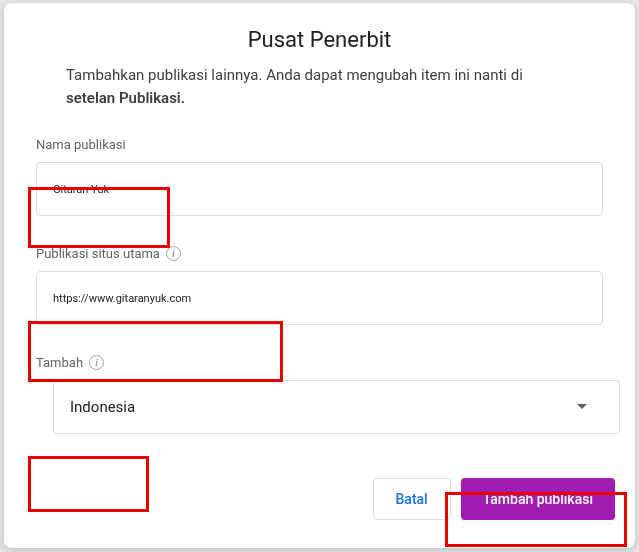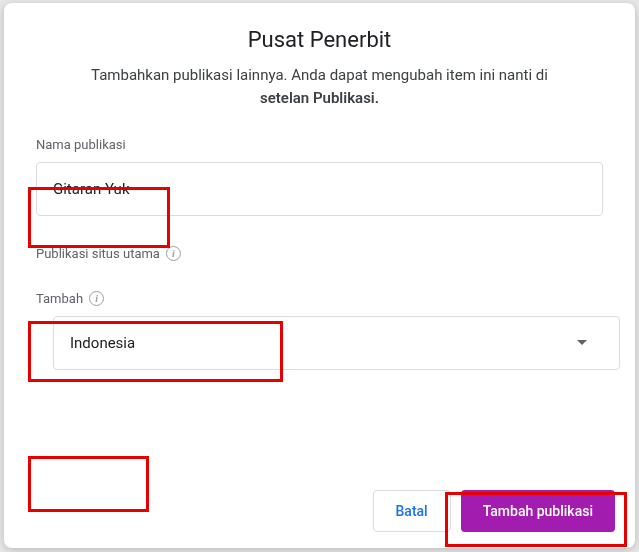--- a/index.html
+++ b/index.html
@@ -52,21 +52,21 @@
       width: 12px;
     }
     .modal-content::-webkit-scrollbar-track {
       background: #f1f1f1;
     }
     .modal-content::-webkit-scrollbar-thumb {
       background: #c1c1c1;
       border-radius: 2px;
     }
     .modal-subtitle {
-      text-align: center;
+      text-align: left;
       font-size: 15px;
       color: #3c4043;
       line-height: 1.5;
       margin-bottom: 28px;
       padding: 0 30px;
     }
     .modal-subtitle .bold {
       font-weight: 600;
     }
     .form-group {
@@ -94,21 +94,21 @@
       font-family: serif;
       font-style: italic;
       font-weight: bold;
     }
     .text-input {
       width: 100%;
       height: 54px;
       border: 1px solid #dadce0;
       border-radius: 4px;
       padding: 0 16px;
-      font-size: 15px;
+      font-size: 11px;
       color: #202124;
       font-family: inherit;
       outline: none;
     }
     .select-wrapper {
       position: relative;
       width: 100%;
     }
     .select-input {
       width: 100%;
@@ -129,21 +129,21 @@
       position: absolute;
       right: 16px;
       top: 50%;
       transform: translateY(-50%);
       pointer-events: none;
     }
     .modal-footer {
       display: flex;
       justify-content: flex-end;
       gap: 10px;
-      padding: 12px 20px 16px;
+      padding: 12px 20px 28px;
     }
     .btn {
       height: 42px;
       padding: 0 22px;
       border-radius: 4px;
       font-size: 14px;
       font-weight: 500;
       font-family: inherit;
       cursor: pointer;
       border: none;
@@ -189,20 +189,21 @@
         <span>Nama publikasi</span>
       </div>
       <input type="text" class="text-input" value="Gitaran Yuk" style="">
     </div>
 
     <div class="form-group">
       <div class="form-label">
         <span>Publikasi situs utama</span>
         <span class="info-icon">i</span>
       </div>
+      <input type="text" class="text-input" value="https://www.gitaranyuk.com" style="">
     </div>
 
     <div class="form-group">
       <div class="form-label">
         <span>Tambah</span>
         <span class="info-icon">i</span>
       </div>
       <div class="select-wrapper">
         <input type="text" class="select-input" readonly="" value="Indonesia" style="">
         <svg class="chevron-down" width="10" height="6" viewBox="0 0 10 6">

